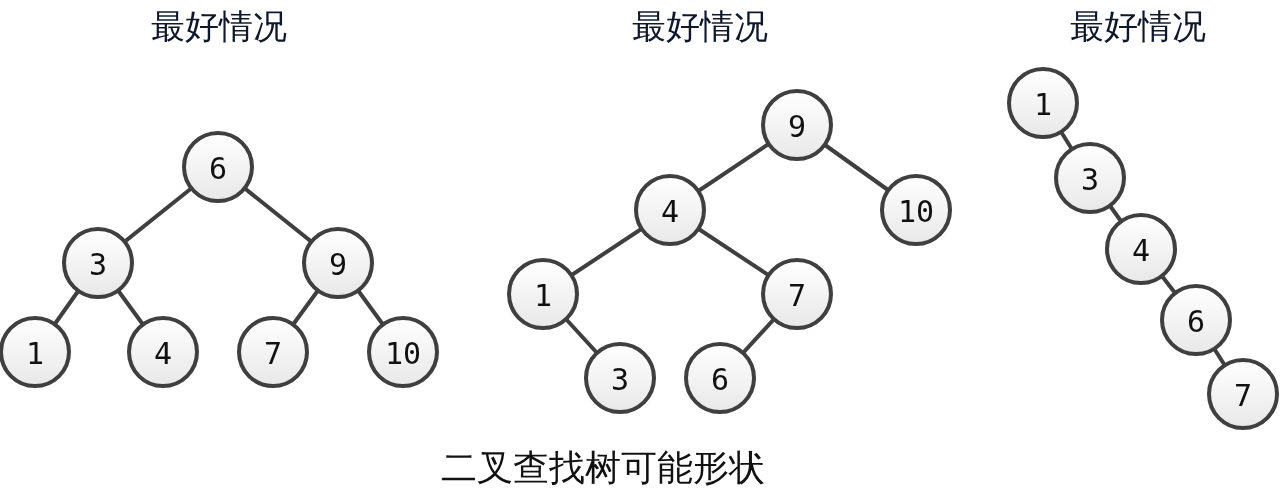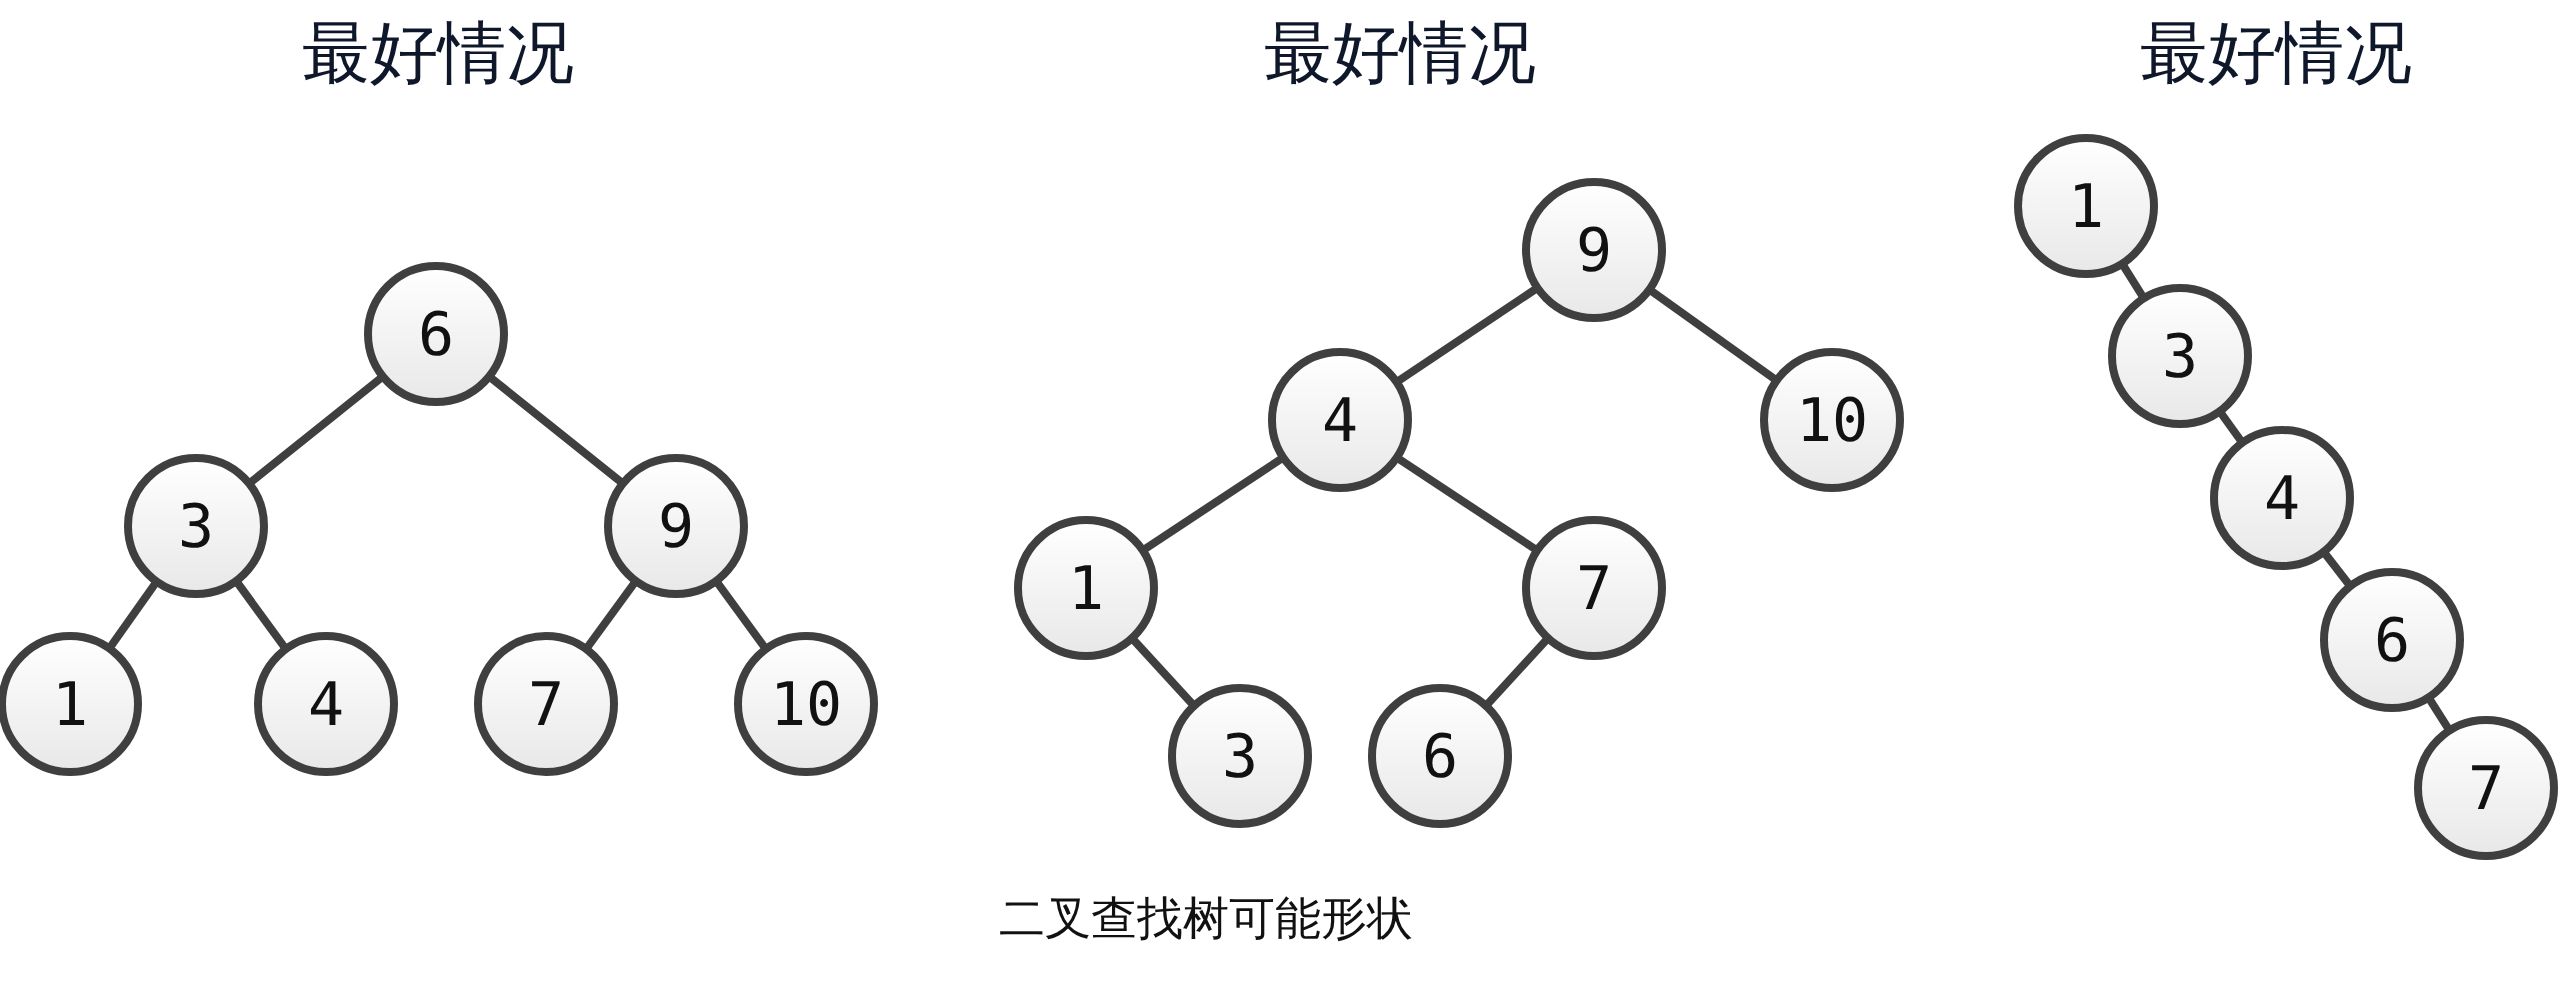--- a/index.html
+++ b/index.html
@@ -1,18 +1,18 @@
 <!DOCTYPE html>
 <html><head>
 <meta charset="utf-8">
 <style>
   html, body { margin: 0; padding: 0; background: #ffffff; }
   body { width: 1280px; height: 494px; position: relative; overflow: hidden; font-family: "DejaVu Serif", serif; }
   .title { position: absolute; top: 4px; font-size: 34px; color: #0f172a; font-family: Liberation Serif, serif; transform: translateX(-50%); white-space: nowrap; }
-  .caption { position: absolute; top: 444px; left: 603px; transform: translateX(-50%); font-size: 23px; color: #111; white-space: nowrap; font-family: "DejaVu Serif", serif; }
+  .caption { position: absolute; top: 444px; left: 603px; transform: translateX(-50%); font-size: 36px; color: #111; white-space: nowrap; font-family: "DejaVu Serif", serif; }
   svg { position: absolute; left: 0; top: 0; }
   .node circle { fill: url(#nodeGrad); stroke: #3f3f3f; stroke-width: 4; }
   .node text { font-family: "DejaVu Sans Mono", monospace; font-size: 30px; fill: #111; text-anchor: middle; dominant-baseline: central; }
   .edge { stroke: #3f3f3f; stroke-width: 4; }
 </style>
 </head>
 <body>
 
 <div class="title" style="left:219px">最好情况</div>
 <div class="title" style="left:700px">最好情况</div>

